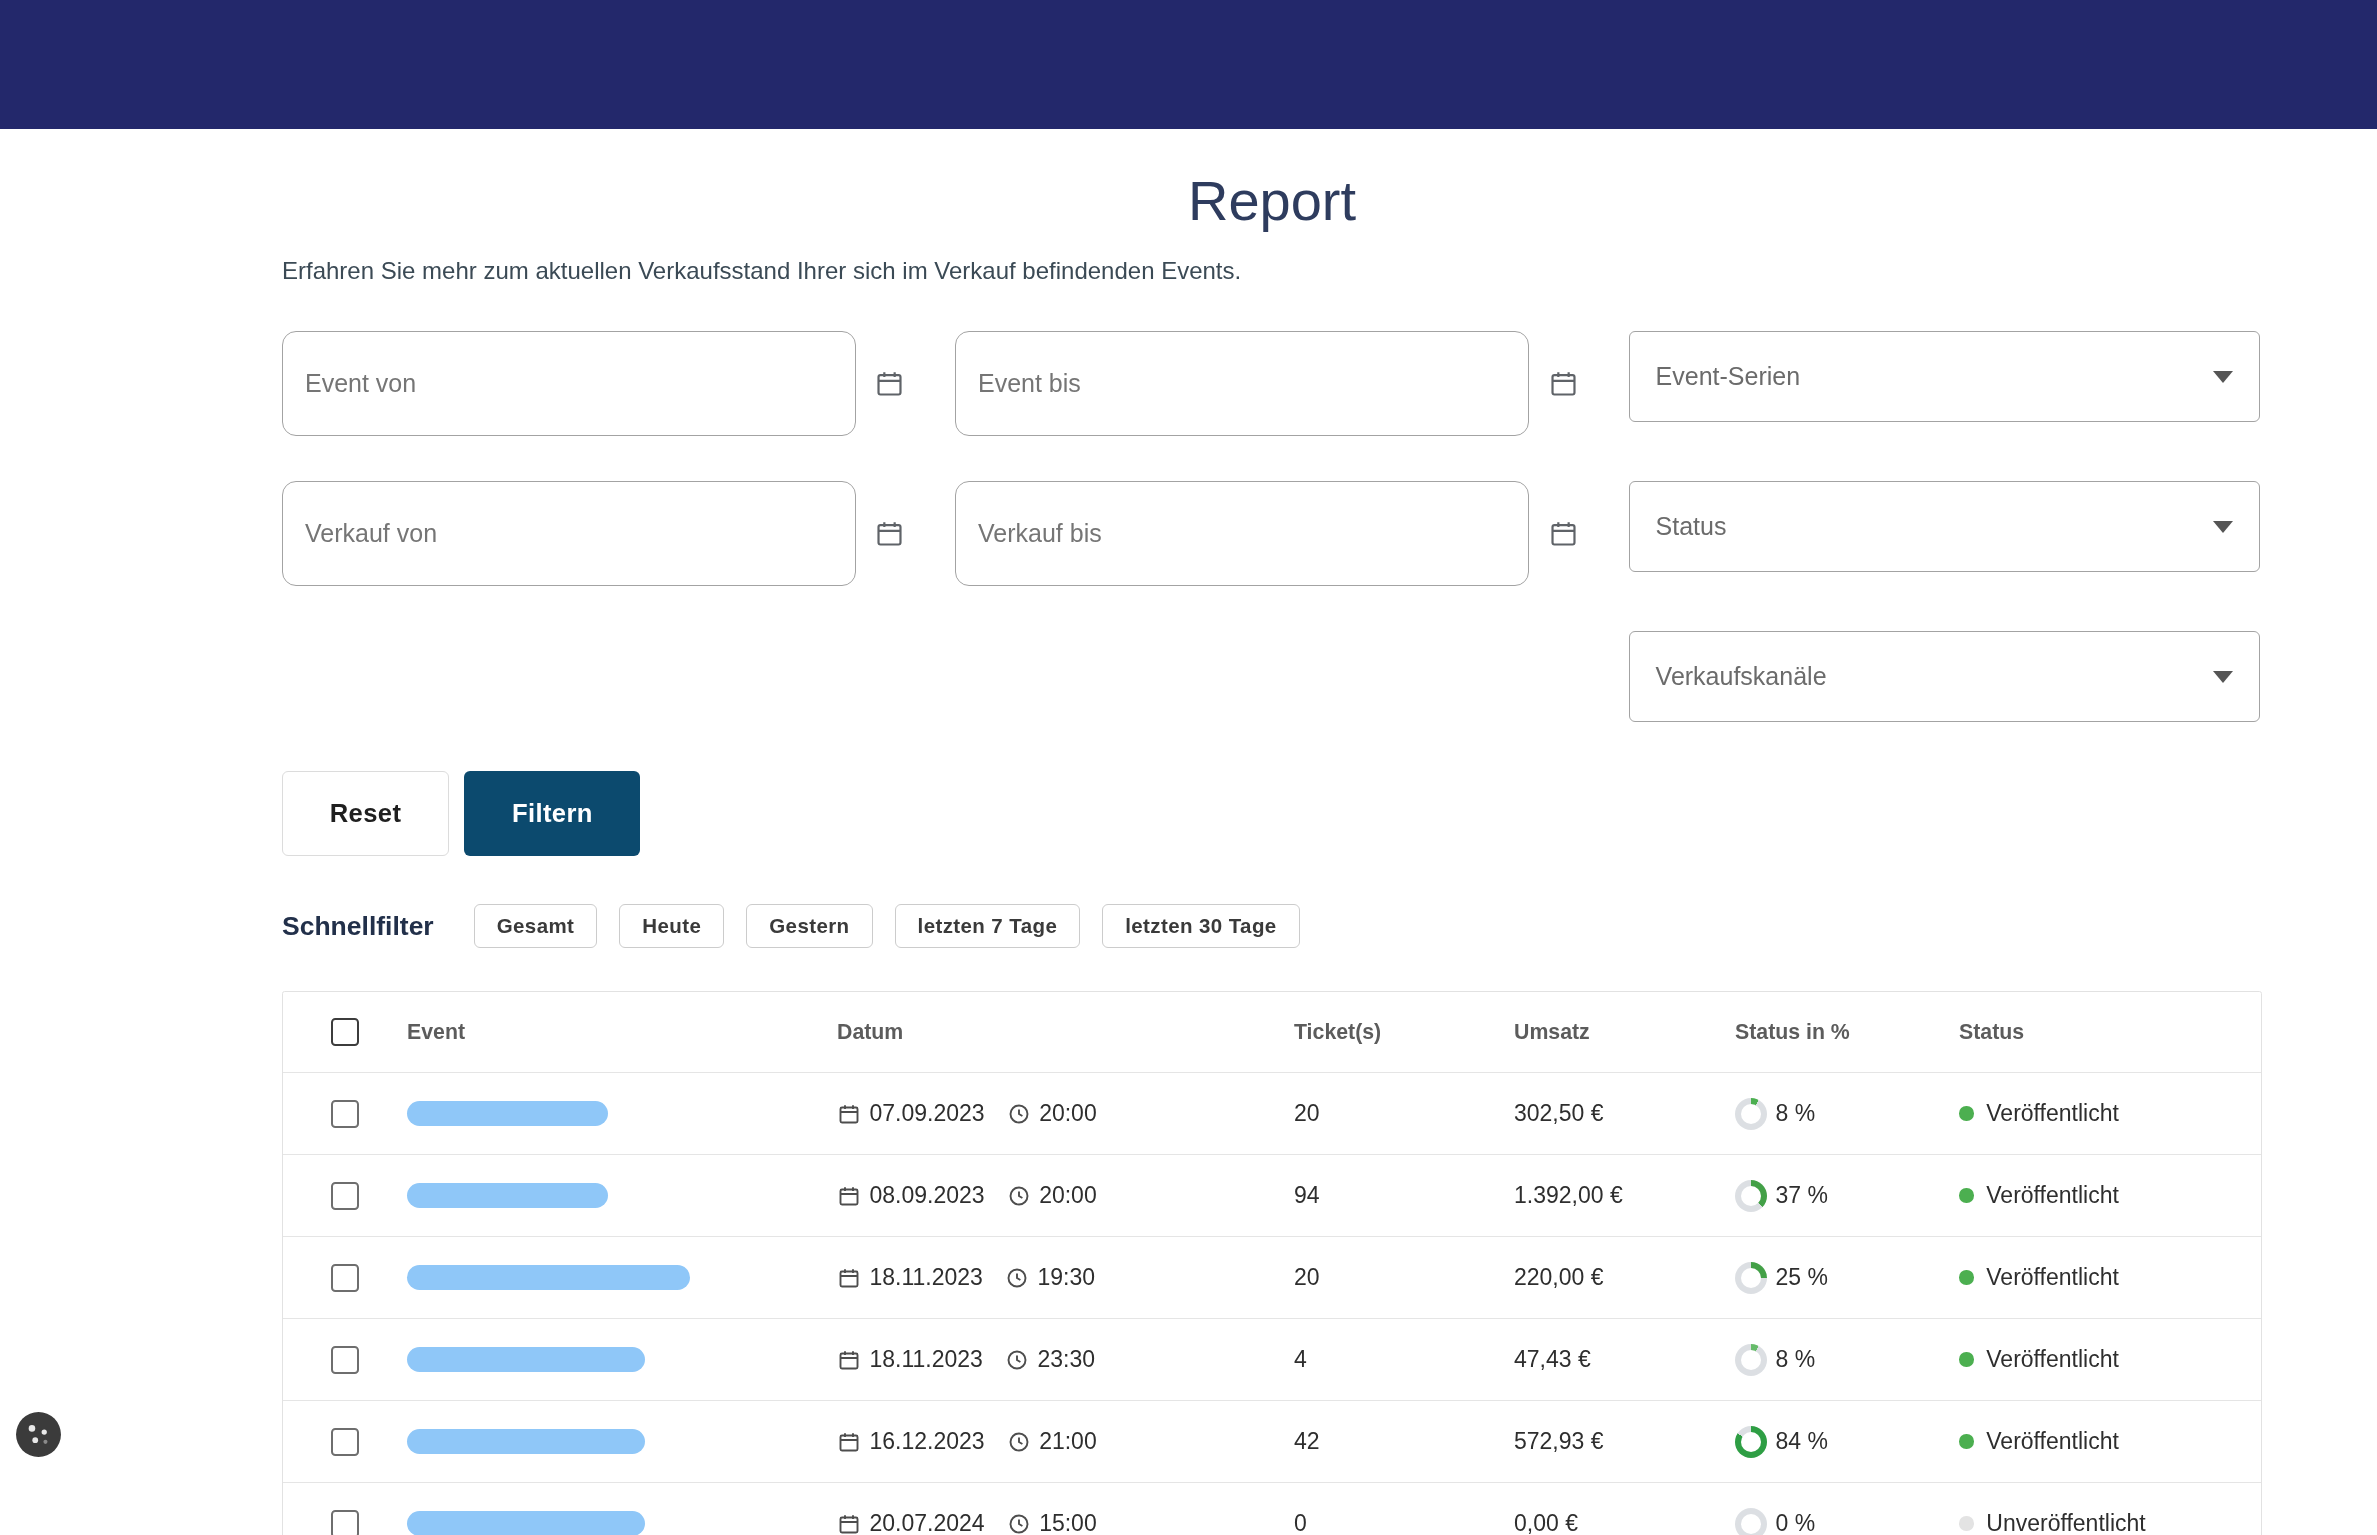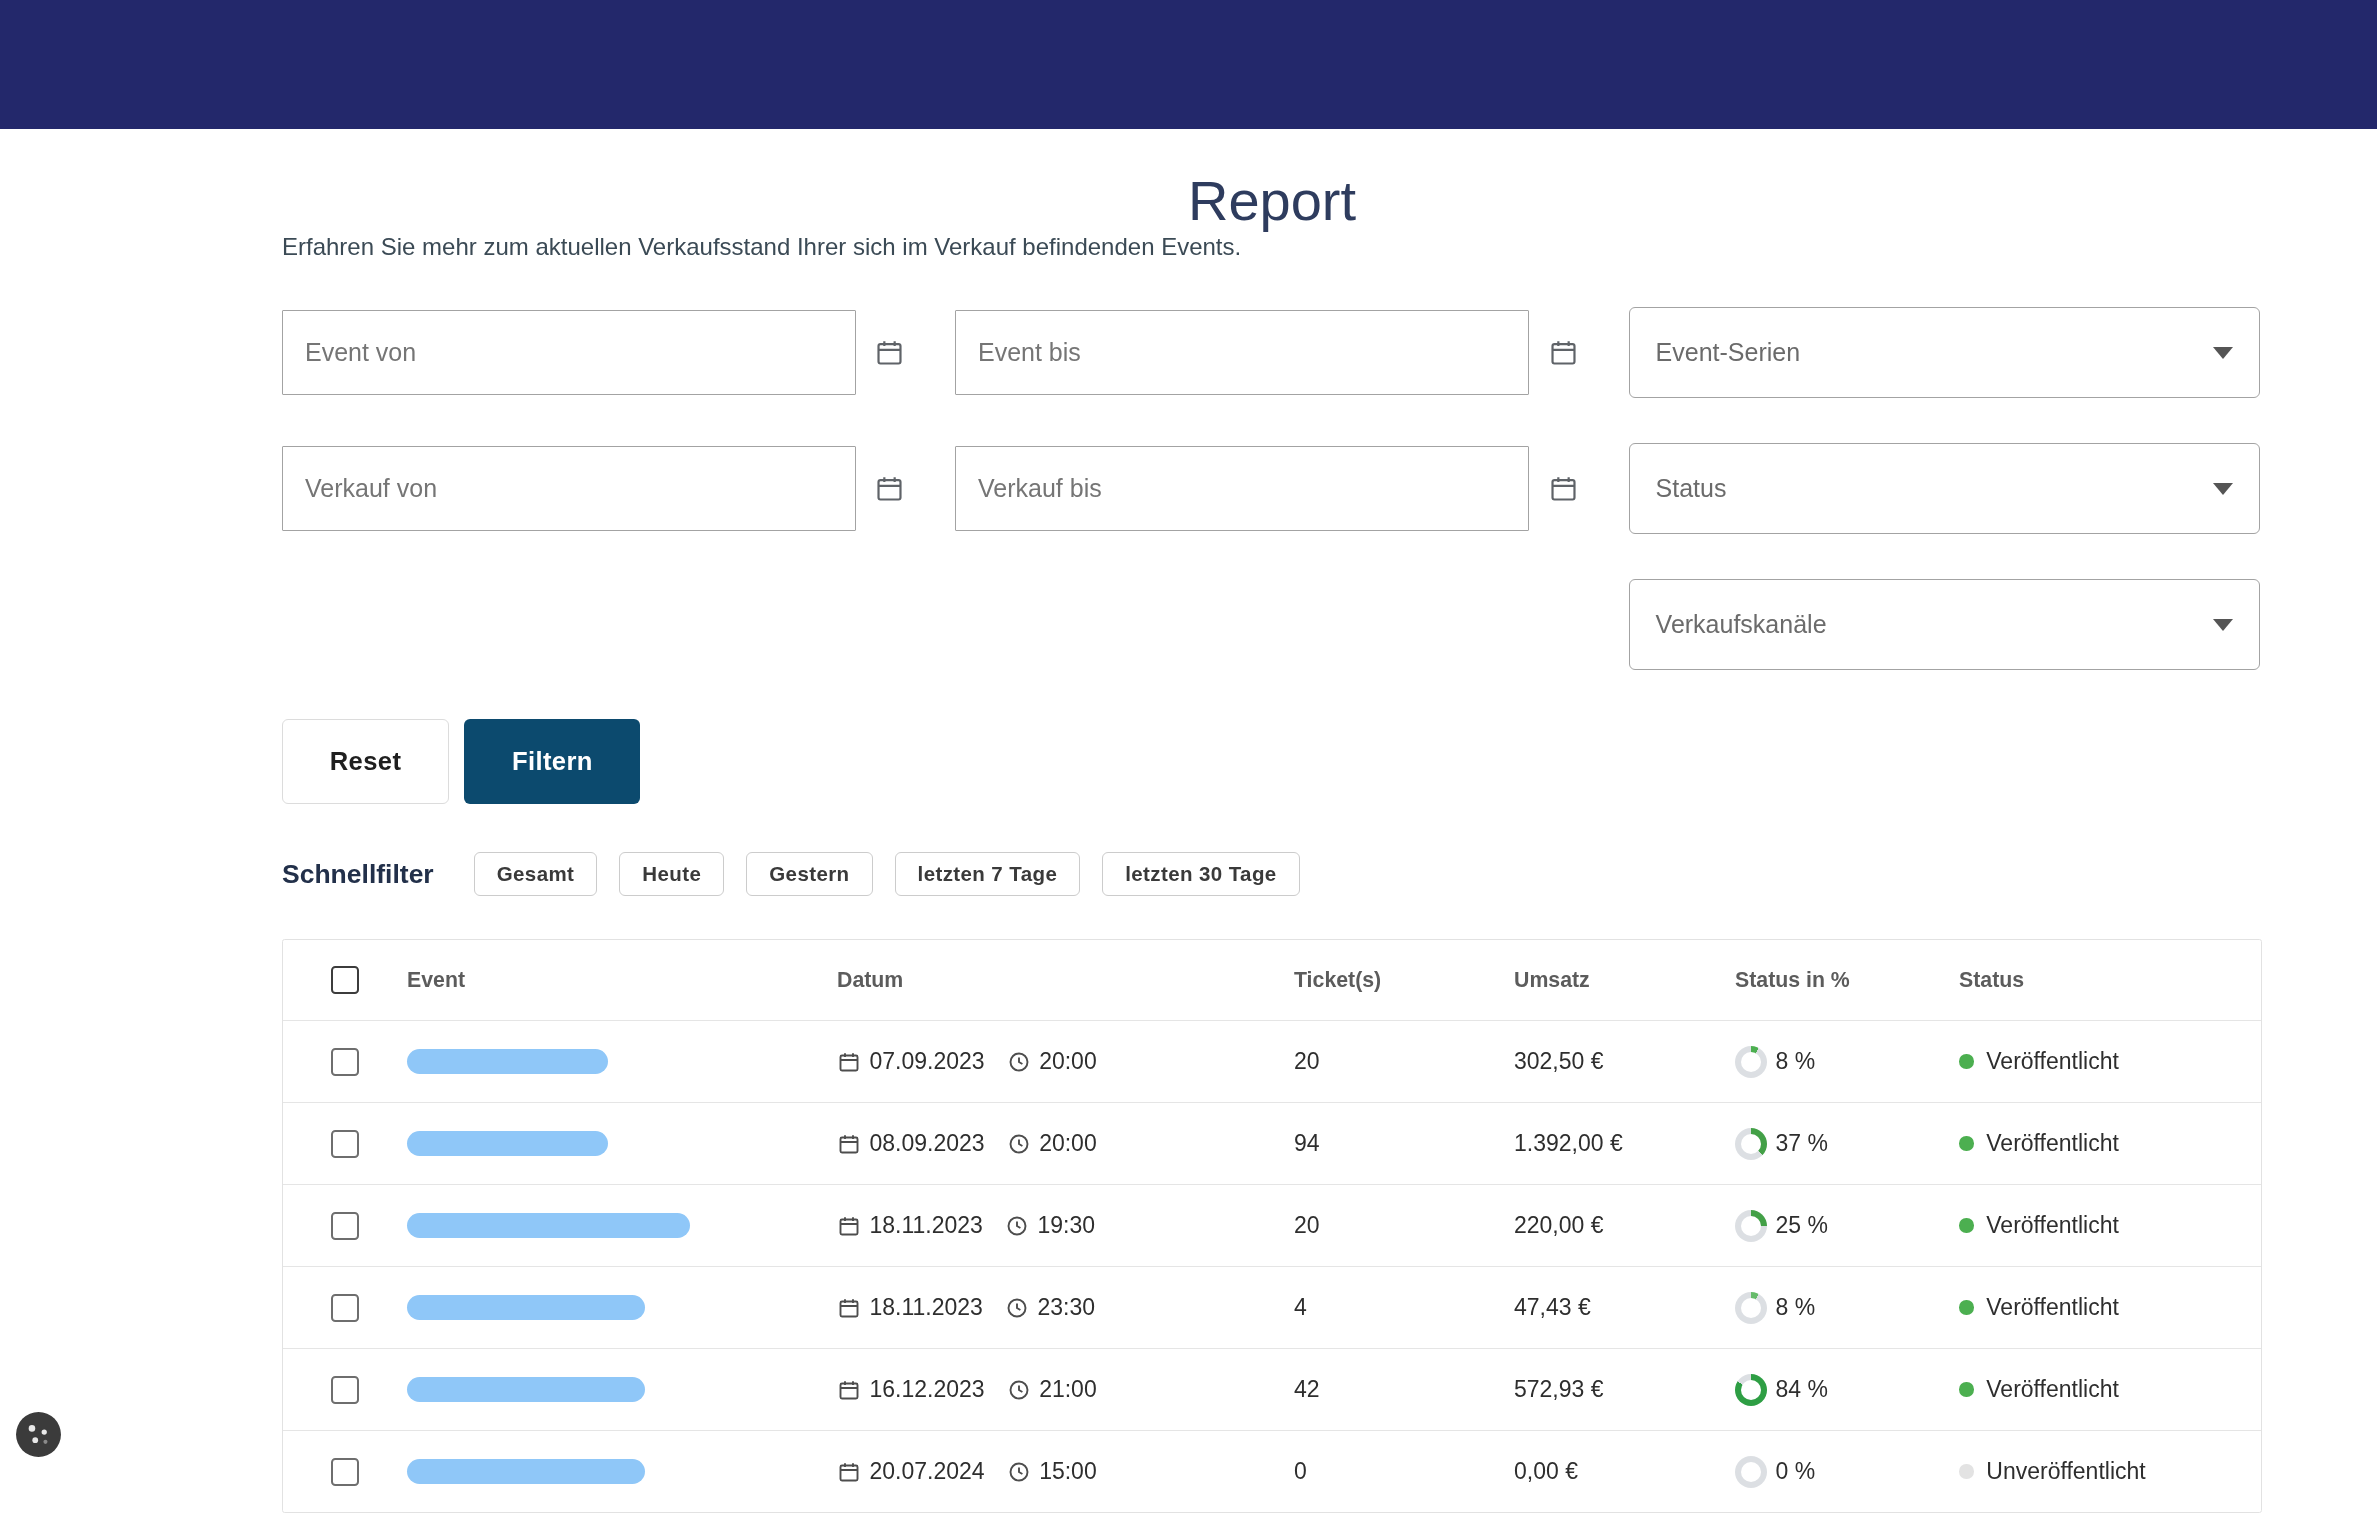--- a/index.html
+++ b/index.html
@@ -4,27 +4,27 @@
 <style>
   * { margin:0; padding:0; box-sizing:border-box; }
   html,body { width:2377px; height:1535px; overflow:hidden; background:#fff;
     font-family:"Liberation Sans","DejaVu Sans",sans-serif; }
 
   .appbar { width:100%; height:129px; background:#23286b; }
 
   .content { margin-left:282px; width:1980px; }
 
   h1.page-title { margin-top:39px; font-size:56px; font-weight:500; color:#2e3c5e;text-align:center; }
-  .subtitle { font-size:24px; color:#3b4a55; }
+  .subtitle { margin-top:24px; font-size:24px; color:#3b4a55; }
 
   
   .filter-grid { margin-top:46px; display:grid;
     grid-template-columns:628px 629px 631px; column-gap:45px; row-gap:45px; }
   .field { display:flex; align-items:center; }
-  .field input { width:576px; height:85px; border:0.9px solid #a3a3a3; border-radius:1px;
+  .field input { width:576px; height:105px; border:0.9px solid #a3a3a3; border-radius:14px;
     padding:0 22px; font-size:25px; color:#333; outline:none;
     font-family:"Liberation Sans","DejaVu Sans",sans-serif; }
   .field input::placeholder { color:#757575; }
   .icon-btn { margin-left:13.7px; width:41px; height:41px; border:none; background:transparent;
     cursor:pointer; display:flex; align-items:center; justify-content:center; }
   .select { width:100%; height:91px; border:0.9px solid #a3a3a3; border-radius:6px;
     display:flex; align-items:center; justify-content:space-between; padding:0 25.6px;
     cursor:pointer; background:#fff; }
   .select-label { font-size:25px; color:#6b6b6b; }
   .chev { width:0; height:0; border-left:10.2px solid transparent; border-right:10.2px solid transparent;

